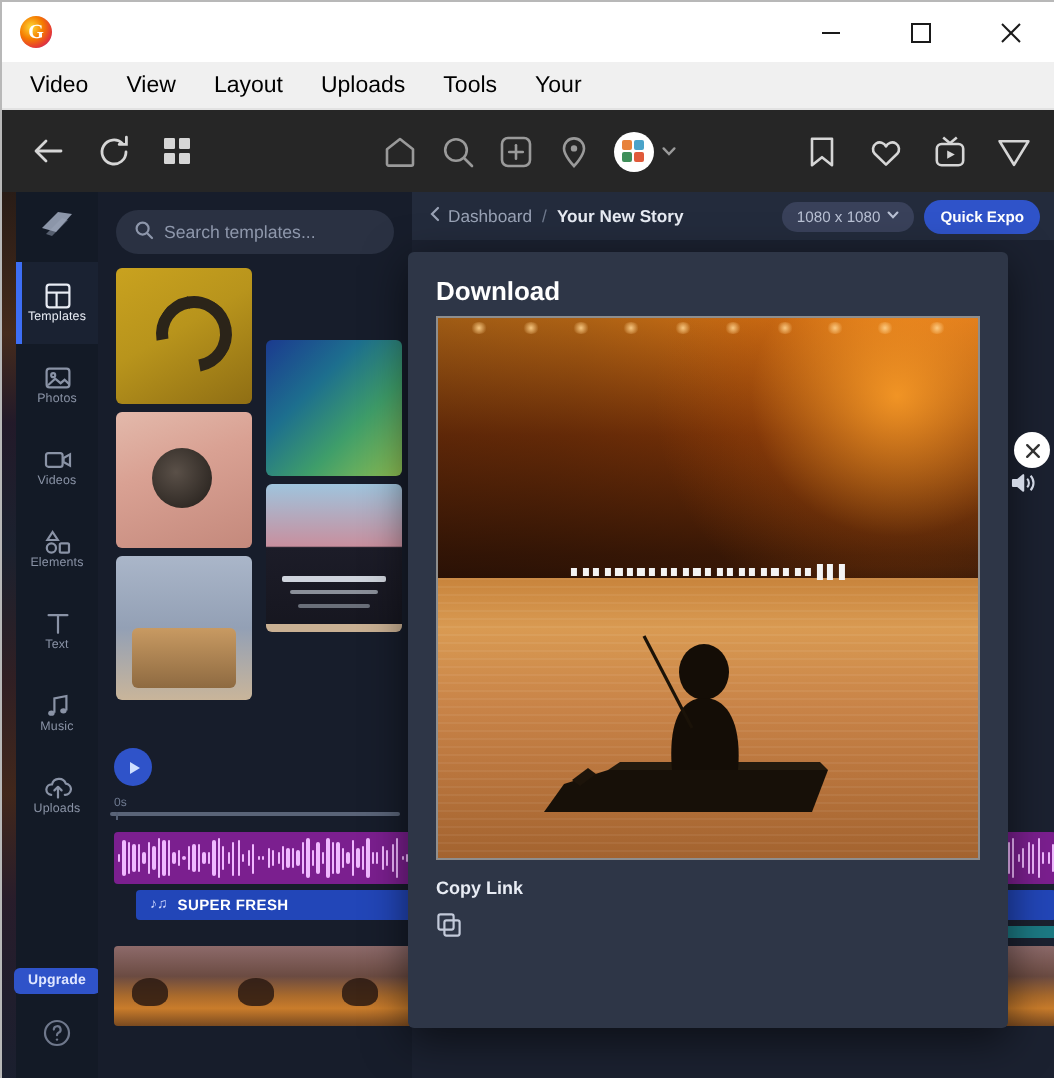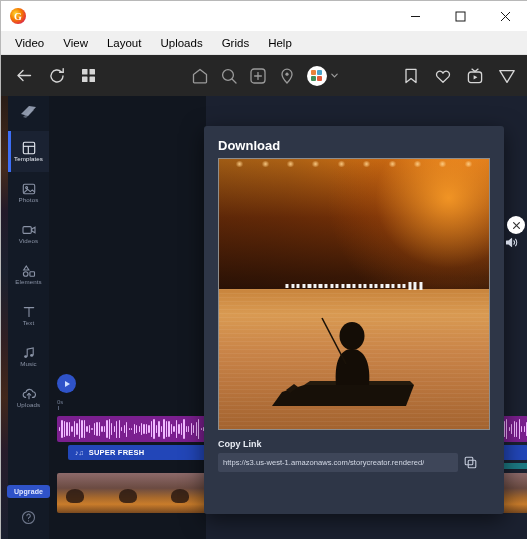--- a/index.html
+++ b/index.html
@@ -387,22 +387,22 @@
           </svg>
       </div>
     </div>
   </div>
 
   <div class="menubar">
     <div class="menu-item">Video</div>
     <div class="menu-item">View</div>
     <div class="menu-item">Layout</div>
     <div class="menu-item">Uploads</div>
-    <div class="menu-item">Grids</div>
-    <div class="menu-item">Help</div>
+    <div class="menu-item">Tools</div>
+    <div class="menu-item">Your</div>
   </div>
 
   <div class="toolbar">
     <div class="tbar-left">
       <div class="ic">
         <svg width="19" height="19" viewBox="0 0 19 19" fill="none" stroke="currentColor" stroke-width="1.4" stroke-linecap="round" stroke-linejoin="round">
           <line x1="15.5" y1="9.5" x2="3.5" y2="9.5"></line>
             <polyline points="8,4.5 3,9.5 8,14.5"></polyline>
         </svg>
       </div>
@@ -582,22 +582,68 @@
       <div class="upgrade-btn">Upgrade</div>
       <div class="help-ic">
         <svg width="15" height="15" viewBox="0 0 15 15" fill="none" stroke="currentColor" stroke-width="1.1">
           <circle cx="7.5" cy="7.5" r="6"></circle>
           <path d="M5.9 5.8a1.7 1.7 0 1 1 2.3 1.6c-0.5 0.3-0.7 0.7-0.7 1.2" stroke-linecap="round"></path>
           <circle cx="7.5" cy="10.8" r="0.6" fill="currentColor" stroke="none"></circle>
         </svg>
       </div>
     </div>
 
+    <div class="panel">
+      <div class="search-box">
+        <span>
+          <svg width="10" height="10" viewBox="0 0 10 10" fill="none" stroke="#8e97ab" stroke-width="1.1" stroke-linecap="round">
+            <circle cx="4.3" cy="4.3" r="3"></circle>
+              <line x1="6.5" y1="6.5" x2="9" y2="9"></line>
+          </svg>
+        </span>
+        <span class="sph">Search templates...</span>
+      </div>
+
+      <div class="grid-masonry">
+        <div class="thumb t1"></div>
+        <div class="thumb t2"></div>
+        <div class="thumb t3"></div>
+        <div class="thumb t4"></div>
+        <div class="thumb t5">
+          <span class="t5-txt1"></span>
+          <span class="t5-txt2"></span>
+          <span class="t5-txt3"></span>
+          <span class="t5-bar"></span>
+        </div>
+      </div>
+      <div class="panel-divider"></div>
+    </div>
 
     <div class="canvas-area">
+      <div class="topbar">
+        <span class="crumb">
+          <span>
+            <svg width="7" height="8" viewBox="0 0 7 8" fill="none" stroke="currentColor" stroke-width="1.1" stroke-linecap="round">
+                <polyline points="5,1 2,4 5,7"></polyline>
+              </svg>
+          </span>
+          <span>Dashboard</span>
+        </span>
+        <span class="crumb-sep">/</span>
+        <span class="crumb-cur">Your New Story</span>
+        <span class="size-chip">
+          <span>1080 x 1080</span>
+          <span>
+            <svg width="7" height="7" viewBox="0 0 7 7" fill="none" stroke="currentColor" stroke-width="1.1" stroke-linecap="round">
+                <polyline points="1.3,2.3 3.5,4.6 5.7,2.3"></polyline>
+              </svg>
+          </span>
+        </span>
+        <span class="quick-export">Quick Expo</span>
+      </div>
       <div class="canvas-bg-right"></div>
     </div>
 
     <div class="timeline">
       <div class="play-btn">
         <svg width="8" height="8" viewBox="0 0 8 8" fill="#cfe0ff">
             <polygon points="2,1 7,4 2,7"></polygon>
           </svg>
       </div>
       <div class="ruler">
@@ -875,23 +921,20 @@
             <i></i>
             <i class="tall"></i>
             <i class="tall"></i>
             <i class="tall"></i>
         </div>
       </div>
 
       <div class="copy-label">Copy Link</div>
 
       <div class="link-row">
-        <div class="link-field">
-          <span>https://s3.us-west-1.amazonaws.com/storycreator.rendered/</span>
-        </div>
         <div class="copy-ic">
           <svg width="13" height="13" viewBox="0 0 13 13" fill="none" stroke="currentColor" stroke-width="1.1">
             <rect x="1.2" y="1.2" width="7.6" height="7.6" rx="1"></rect>
               <rect x="4.2" y="4.2" width="7.6" height="7.6" rx="1"></rect>
           </svg>
         </div>
       </div>
 
     </div>
 

